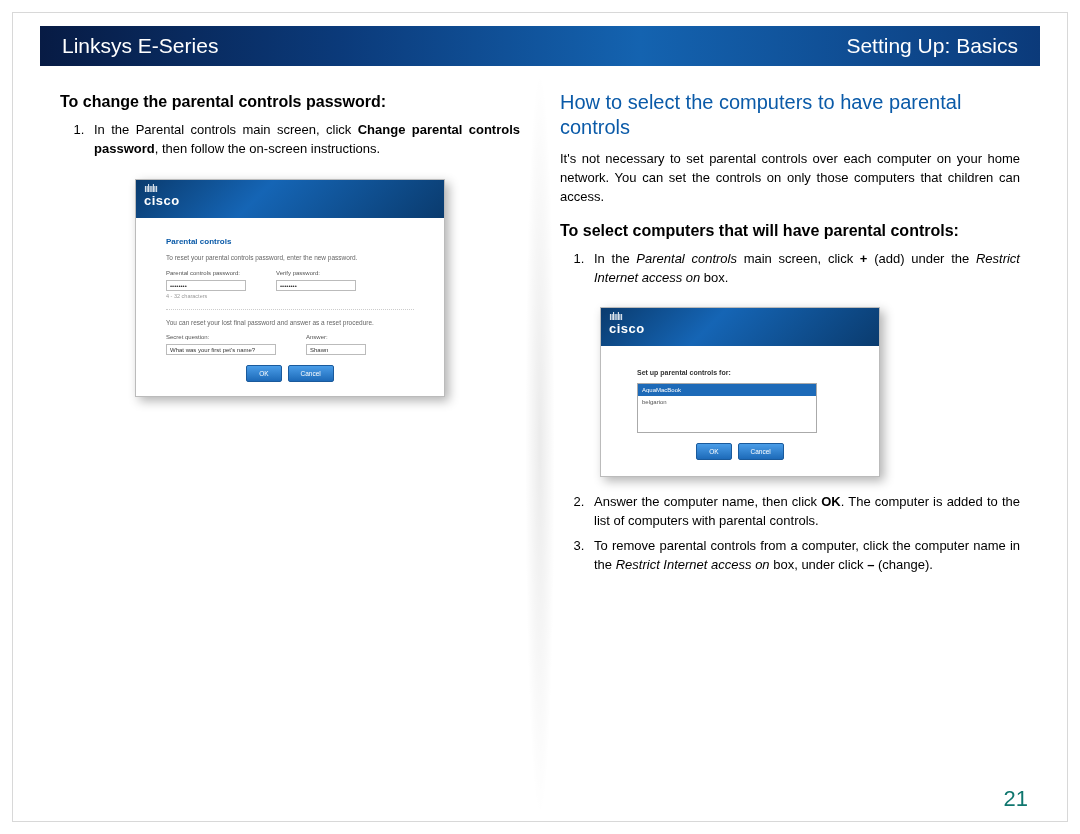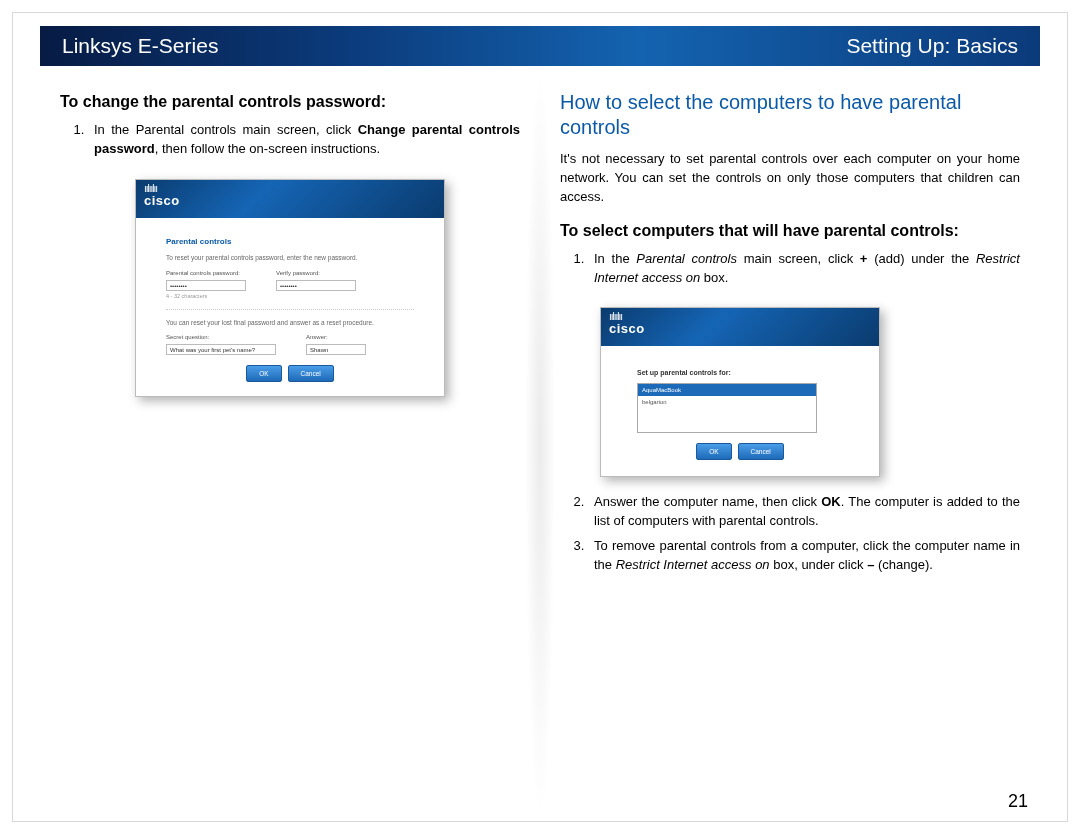--- a/index.html
+++ b/index.html
@@ -148,22 +148,22 @@
   }
   .listbox .row {
     padding: 2px 4px;
     color: #555;
   }
 
   .page-num {
     position: absolute;
     bottom: 22px;
     right: 52px;
-    color: #000000;
-    font-size: 18px;
+    color: #0f766e;
+    font-size: 22px;
     font-weight: 400;
   }
   .spine-shadow {
     position: absolute;
     top: 66px;
     bottom: 12px;
     left: 50%;
     width: 30px;
     transform: translateX(-50%);
     background: radial-gradient(ellipse at center, rgba(0,0,0,0.08) 0%, rgba(0,0,0,0) 70%);

